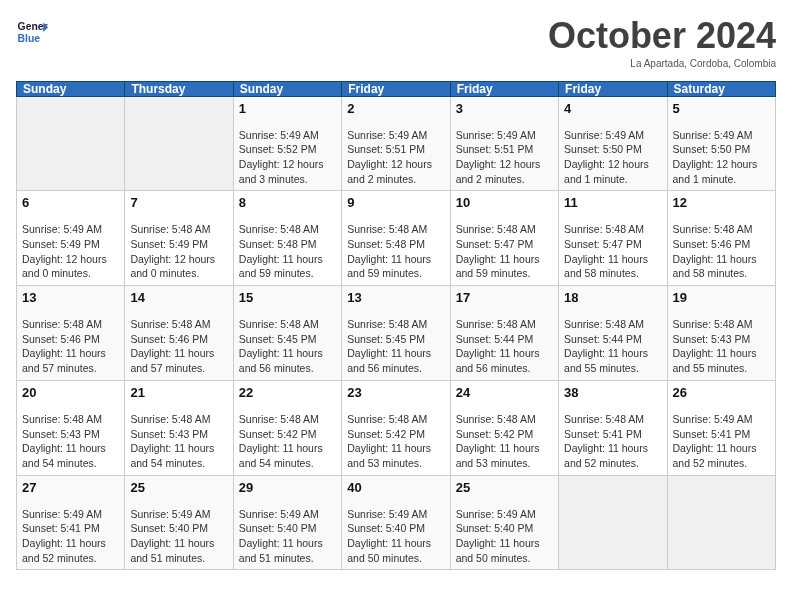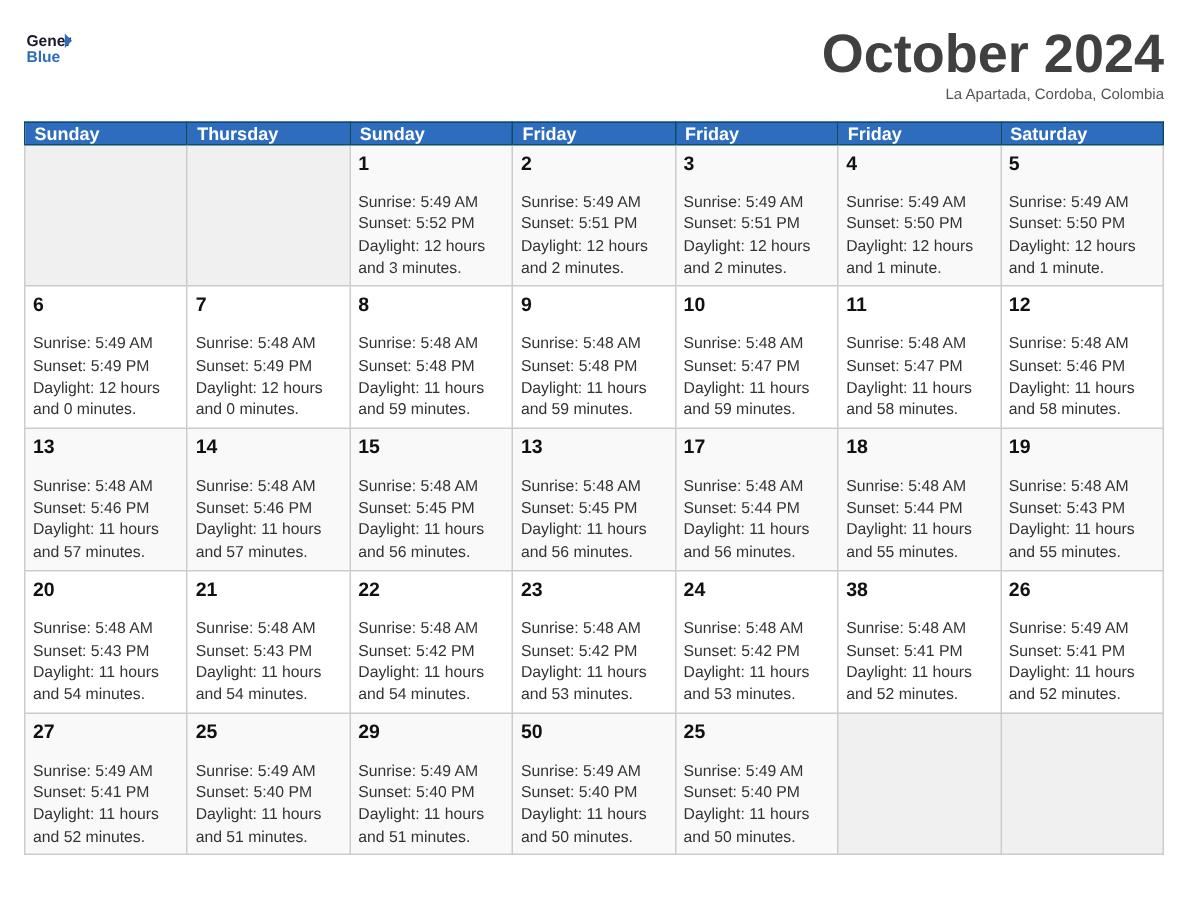--- a/index.html
+++ b/index.html
@@ -320,21 +320,21 @@
 and 51 minutes.</div>
         </td>
         <td>
           <div class="day-num">29</div>
           <div class="day-detail" style="white-space: pre-line;">Sunrise: 5:49 AM
 Sunset: 5:40 PM
 Daylight: 11 hours
 and 51 minutes.</div>
         </td>
         <td>
-          <div class="day-num">50</div>
+          <div class="day-num">40</div>
           <div class="day-detail" style="white-space: pre-line;">Sunrise: 5:49 AM
 Sunset: 5:40 PM
 Daylight: 11 hours
 and 50 minutes.</div>
         </td>
         <td>
           <div class="day-num">25</div>
           <div class="day-detail" style="white-space: pre-line;">Sunrise: 5:49 AM
 Sunset: 5:40 PM
 Daylight: 11 hours

